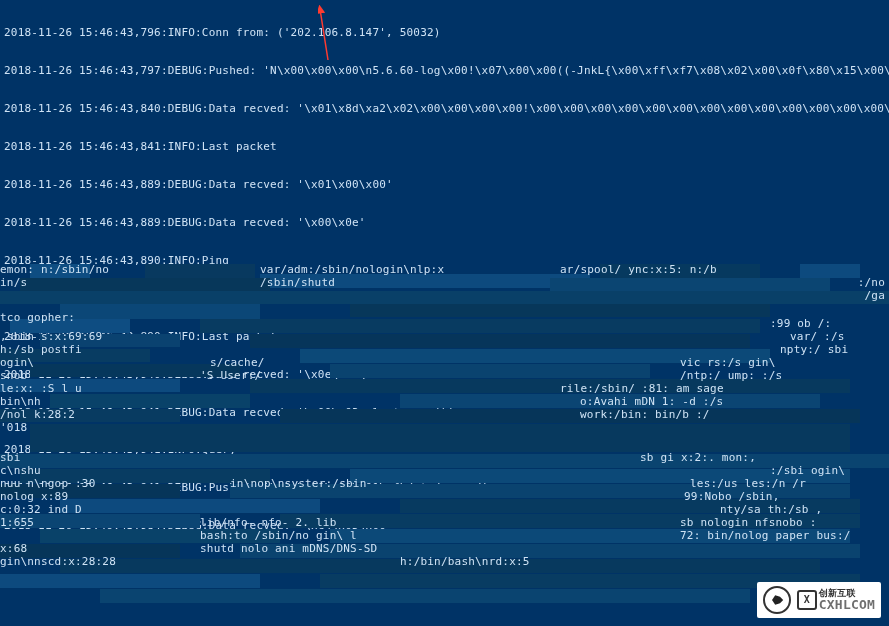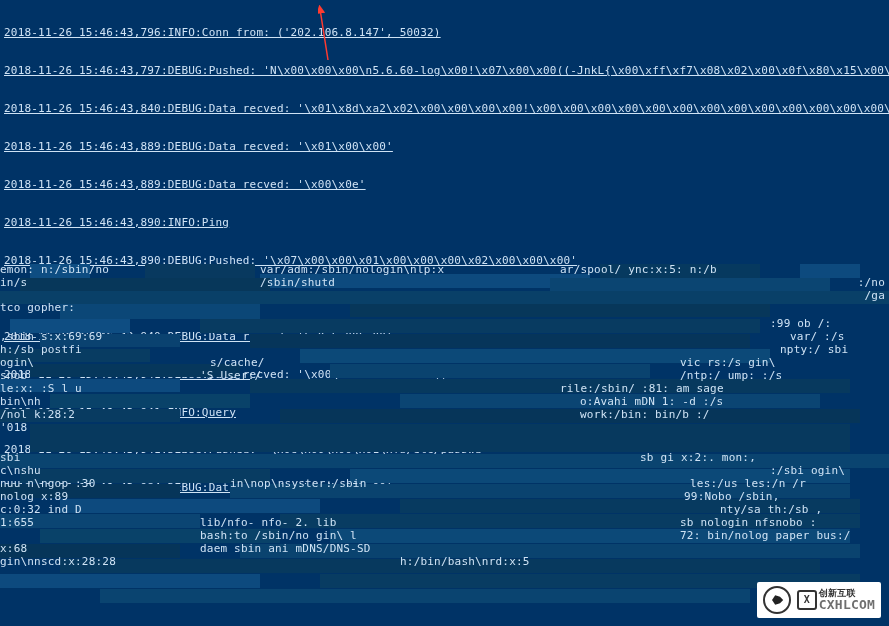--- a/index.html
+++ b/index.html
@@ -20,21 +20,20 @@
       line-height: 1.15;
     }
     .terminal {
       padding: 2px 4px;
       white-space: pre;
       position: relative;
     }
     .log-line {
       display: block;
       font-family: monospace;
-      text-decoration: underline;
     }
     .arrow-annotation {
       position: absolute;
       top: 5px;
       left: 318px;
       pointer-events: none;
     }
     .obscured-area {
       position: absolute;
       top: 264px;
@@ -104,20 +103,21 @@
       line-height: 1;
     }
   </style>
 </head>
 <body>
 
 <div class="terminal">
   <span class="log-line">2018-11-26 15:46:43,796:INFO:Conn from: ('202.106.8.147', 50032)</span>
   <span class="log-line">2018-11-26 15:46:43,797:DEBUG:Pushed: 'N\x00\x00\x00\n5.6.60-log\x00!\x07\x00\x00((-JnkL{\x00\xff\xf7\x08\x02\x00\x0f\x80\x15\x00\x00\x00\x00\x00\x00\x00\x00\x00\x00XygYp1%I\x14~X14v;\x00mysql_native_password\x00'</span>
   <span class="log-line">2018-11-26 15:46:43,840:DEBUG:Data recved: '\x01\x8d\xa2\x02\x00\x00\x00\x00!\x00\x00\x00\x00\x00\x00\x00\x00\x00\x00\x00\x00\x00\x00\x00\x00\x00\x00\x00\x00\x00\x00\x00root\x00\x14\xbd\xf4\xaf_\x0cFk&amp;\x8c\xe8t#\xf4\x99r\xade\xe04\rtest\x00'</span>
+  <span class="log-line">2018-11-26 15:46:43,841:INFO:Last packet</span>
   <span class="log-line">2018-11-26 15:46:43,889:DEBUG:Data recved: '\x01\x00\x00'</span>
   <span class="log-line">2018-11-26 15:46:43,889:DEBUG:Data recved: '\x00\x0e'</span>
   <span class="log-line">2018-11-26 15:46:43,890:INFO:Ping</span>
   <span class="log-line">2018-11-26 15:46:43,890:DEBUG:Pushed: '\x07\x00\x00\x01\x00\x00\x00\x02\x00\x00\x00'</span>
   <span class="log-line">2018-11-26 15:46:43,890:INFO:Last packet</span>
   <span class="log-line">2018-11-26 15:46:43,940:DEBUG:Data recved: '\x0e\x00\x00'</span>
   <span class="log-line">2018-11-26 15:46:43,941:DEBUG:Data recved: '\x00\x03select user()'</span>
   <span class="log-line">2018-11-26 15:46:43,941:INFO:Query</span>
   <span class="log-line">2018-11-26 15:46:43,941:DEBUG:Pushed: '\x0c\x00\x00\x01\xfb/etc/passwd'</span>
   <span class="log-line">2018-11-26 15:46:43,984:DEBUG:Data recved: '\xc4\x05\x00'</span>
@@ -178,21 +178,21 @@
   <div class="mosaic" style="top:310px;left:320px;width:540px;height:14px;background:#083c62"></div>
   <div class="mosaic" style="top:325px;left:100px;width:650px;height:14px;background:#0a4470"></div>
 
   <span class="frag" style="top:0px;left:0px">emon:   n:/sbin/no</span>
   <span class="frag" style="top:0px;left:260px">var/adm:/sbin/nologin\nlp:x</span>
   <span class="frag" style="top:0px;left:560px">ar/spool/            ync:x:5:             n:/b</span>
   <span class="frag" style="top:13px;left:0px">in/s</span>
   <span class="frag" style="top:13px;left:260px">/sbin/shutd</span>
   <span class="frag" style="top:13px;right:4px">:/no</span>
   <span class="frag" style="top:26px;right:4px">/ga</span>
-  <span class="frag" style="top:38px;left:0px">        tco    gopher:</span>
+  <span class="frag" style="top:48px;left:0px">        tco    gopher:</span>
   <span class="frag" style="top:54px;left:770px">:99      ob   /:</span>
   <span class="frag" style="top:67px;left:0px">,sbin     s:x:69:69</span>
   <span class="frag" style="top:67px;left:790px">var/   :/s</span>
   <span class="frag" style="top:80px;left:0px">h:/sb     postfi</span>
   <span class="frag" style="top:80px;left:780px">npty:/   sbi</span>
   <span class="frag" style="top:93px;left:0px">ogin\</span>
   <span class="frag" style="top:93px;left:210px">s/cache/</span>
   <span class="frag" style="top:93px;left:680px">vic       rs:/s        gin\</span>
   <span class="frag" style="top:106px;left:0px">snob</span>
   <span class="frag" style="top:106px;left:200px">'S User:/</span>
@@ -214,21 +214,21 @@
   <span class="frag" style="top:227px;left:0px">nolog      x:89</span>
   <span class="frag" style="top:227px;left:684px">99:Nobo       /sbin,</span>
   <span class="frag" style="top:240px;left:0px">c:0:32        ind D</span>
   <span class="frag" style="top:240px;left:720px">nty/sa       th:/sb ,</span>
   <span class="frag" style="top:253px;left:0px">1:655</span>
   <span class="frag" style="top:253px;left:200px">lib/nfo-             nfo-       2.                        lib</span>
   <span class="frag" style="top:253px;left:680px">sb    nologin nfsnobo    :</span>
   <span class="frag" style="top:266px;left:200px">bash:to                   /sbin/no   gin\   l</span>
   <span class="frag" style="top:266px;left:680px">72:      bin/nolog paper bus:/</span>
   <span class="frag" style="top:279px;left:0px">         x:68</span>
-  <span class="frag" style="top:279px;left:200px">daem        sbin          ani mDNS/DNS-SD</span>
+  <span class="frag" style="top:279px;left:200px">shutd        nolo          ani mDNS/DNS-SD</span>
   <span class="frag" style="top:292px;left:0px">gin\nnscd:x:28:28</span>
   <span class="frag" style="top:292px;left:400px">h:/bin/bash\nrd:x:5</span>
 </div>
 
 <div class="watermark-logos">
   <div class="logo-circle">
     <div class="logo-bird"></div>
   </div>
   <div class="logo-cx">
     <div class="cx-icon">X</div>

